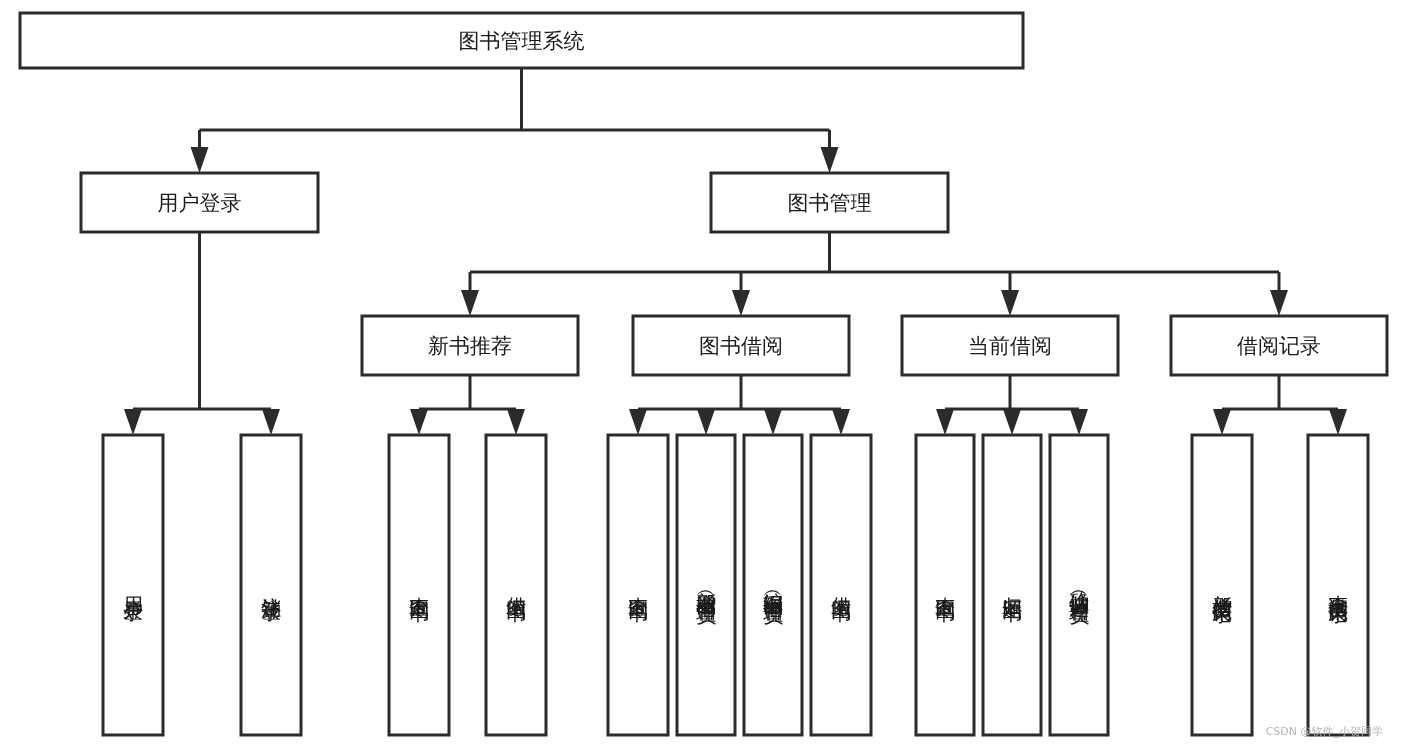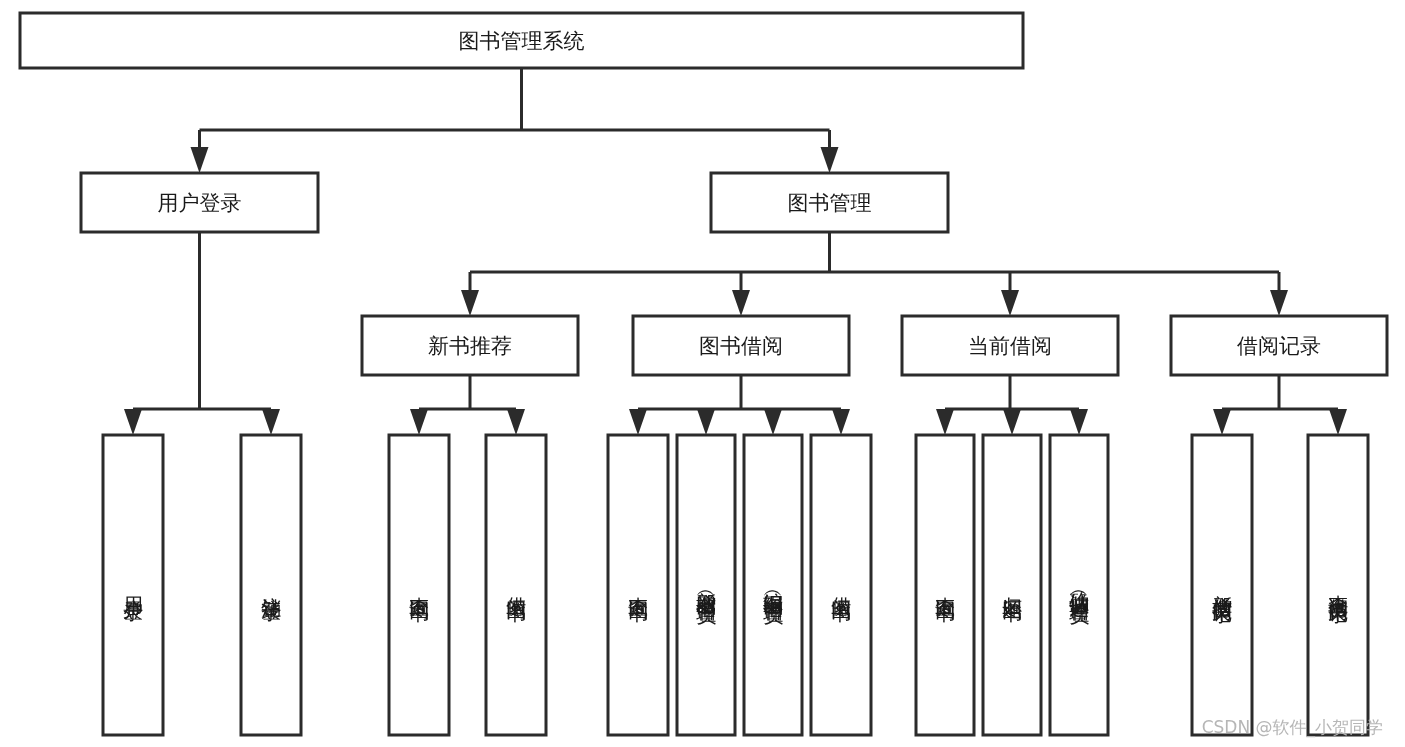--- a/index.html
+++ b/index.html
@@ -67,21 +67,21 @@
     color: #1a1a1a;
     letter-spacing: 2px;
     white-space: nowrap;
     text-align: center;
   }
   .watermark {
     position: absolute;
     right: 12px;
     bottom: 8px;
     font-family: "DejaVu Sans", "Liberation Sans", sans-serif;
-    font-size: 17px;
+    font-size: 11px;
     color: #b6b6b6;
     white-space: nowrap;
     user-select: none;
   }
 </style>
 </head>
 <body>
 
 <div id="diagram-root">
 

